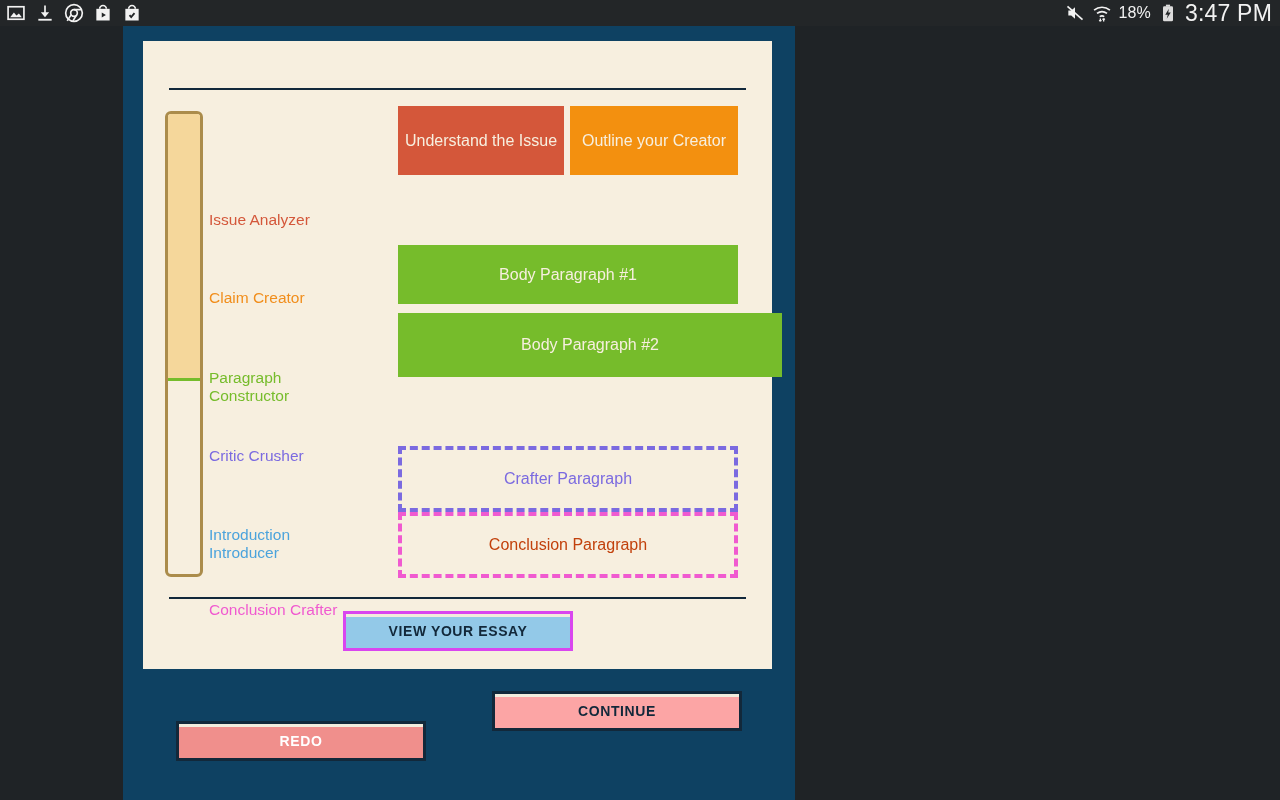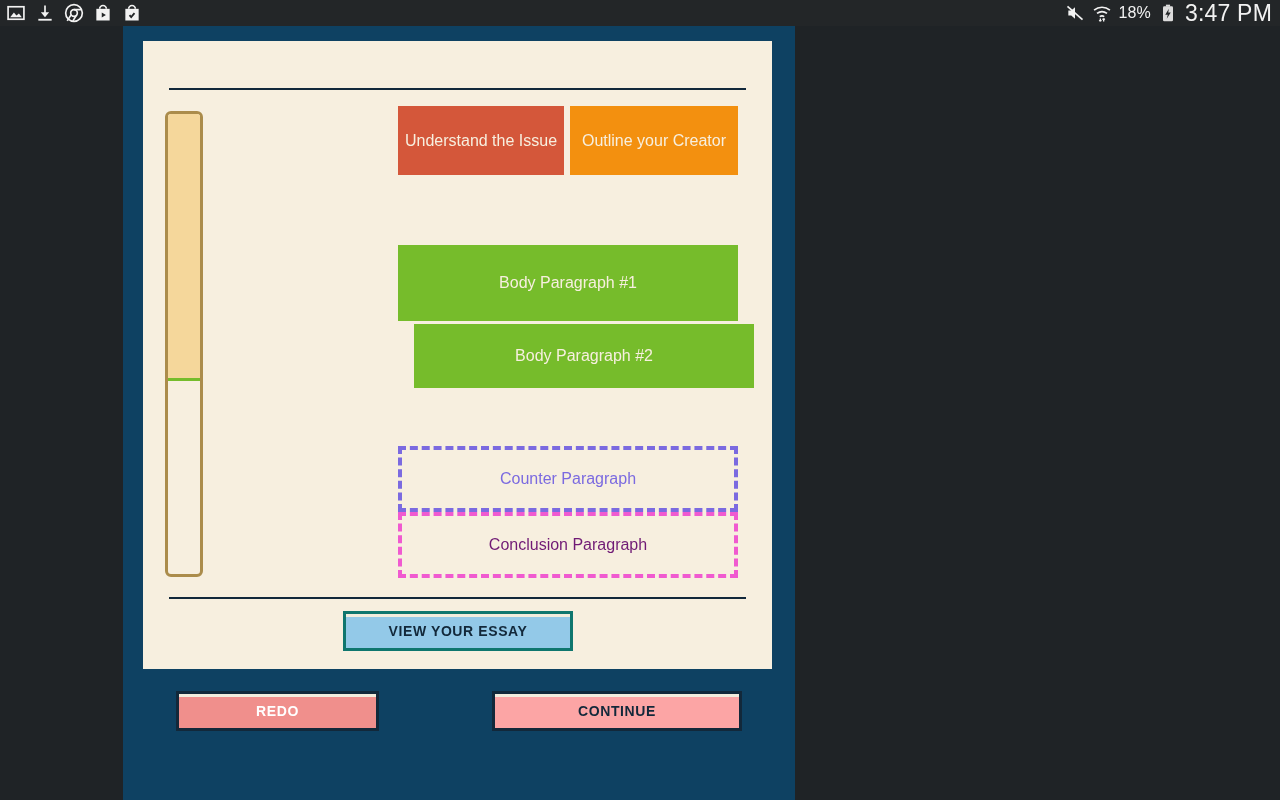--- a/index.html
+++ b/index.html
@@ -140,21 +140,21 @@
   #toprow .eblock { top: 0; height: 69px; }
 
   
   #view-essay-button {
     position: absolute;
     left: 200px;
     top: 570px;
     width: 230px;
     height: 40px;
     background: #93c9e8;
-    border: 3px solid #0f766e;
+    border: 3px solid #d946ef;
     color: #12283a;
     font-size: 14px;
     font-weight: bold;
     letter-spacing: .6px;
     font-family: "Liberation Sans", sans-serif;
     display: flex;
     align-items: center;
     justify-content: center;
     cursor: pointer;
   }
@@ -185,23 +185,24 @@
   .action-btn::before {
     content: "";
     position: absolute;
     left: 0; top: 0;
     width: 100%;
     height: 3px;
     background: #f2ecdd;
   }
   #redo-button {
     left: 53px;
-    width: 203px;
+    width: 250px;
     background: #f08f8c;
     color: #ffffff;
+    margin-top: 30px;
   }
   #continue-button {
     left: 369px;
     width: 250px;
     background: #fca5a5;
     color: #12283a;
   }
 </style>
 </head>
 <body>
@@ -256,30 +257,40 @@
 <div id="app">
 
   <div id="progress-card">
 
     <div class="hrule" id="rule-top"></div>
 
     <div id="progress-meter" style="border-color: rgb(171, 140, 75);">
       <div id="meter-fill" style="height: 58%; background: rgb(245, 215, 155); border-bottom-color: rgb(118, 188, 43);"></div>
     </div>
 
+    <div id="stage-labels">
+        <div class="stage-label" style="top: 100px; color: rgb(212, 87, 58);">Issue Analyzer</div>
+        <div class="stage-label" style="top: 178px; color: rgb(241, 142, 28);">Claim Creator</div>
+        <div class="stage-label" style="top: 258px; color: rgb(118, 188, 43);">Paragraph
+Constructor</div>
+        <div class="stage-label" style="top: 336px; color: rgb(123, 106, 224);">Critic Crusher</div>
+        <div class="stage-label" style="top: 415px; color: rgb(75, 163, 220);">Introduction
+Introducer</div>
+        <div class="stage-label" style="top: 490px; color: rgb(240, 90, 208);">Conclusion Crafter</div>
+      </div>
 
     <div id="essay-blocks">
       <div id="toprow">
           <div class="eblock filled" style="left: 0px; width: 166px; background: rgb(212, 87, 58);">Understand the Issue</div>
           <div class="eblock filled" style="left: 172px; width: 168px; background: rgb(243, 144, 15);">Outline your Creator</div>
         </div>
-        <div class="eblock filled" style="left: 0px; width: 340px; top: 139px; height: 76px; background: rgb(118, 188, 43); color: rgb(247, 239, 223);">Body Paragraph #1</div>
-        <div class="eblock filled" style="left: 16px; width: 340px; top: 207px; height: 64px; background: rgb(118, 188, 43); color: rgb(247, 239, 223); margin-top: 11px;">Body Paragraph #2</div>
-        <div class="eblock dashed" style="left: 0px; width: 340px; top: 340px; height: 66px; border: 4px dashed rgb(123, 106, 224); color: rgb(123, 106, 224);">Counter Paragraph</div>
-        <div class="eblock dashed" style="left: 0px; width: 340px; top: 406px; height: 66px; border: 4px dashed rgb(240, 90, 208); color: #701a75;">Conclusion Paragraph</div>
+        <div class="eblock filled" style="left: 0px; width: 340px; top: 139px; height: 59px; background: rgb(118, 188, 43); color: rgb(247, 239, 223);">Body Paragraph #1</div>
+        <div class="eblock filled" style="left: 0px; width: 384px; top: 207px; height: 64px; background: rgb(118, 188, 43); color: rgb(247, 239, 223);">Body Paragraph #2</div>
+        <div class="eblock dashed" style="left: 0px; width: 340px; top: 340px; height: 66px; border: 4px dashed rgb(123, 106, 224); color: rgb(123, 106, 224);">Crafter Paragraph</div>
+        <div class="eblock dashed" style="left: 0px; width: 340px; top: 406px; height: 66px; border: 4px dashed rgb(240, 90, 208); color: #c2410c;">Conclusion Paragraph</div>
       </div>
 
     <div class="hrule" id="rule-bottom"></div>
 
     <div id="view-essay-button">VIEW YOUR ESSAY</div>
   </div>
 
   <div class="action-btn" id="redo-button">REDO</div>
   <div class="action-btn" id="continue-button">CONTINUE</div>
 

